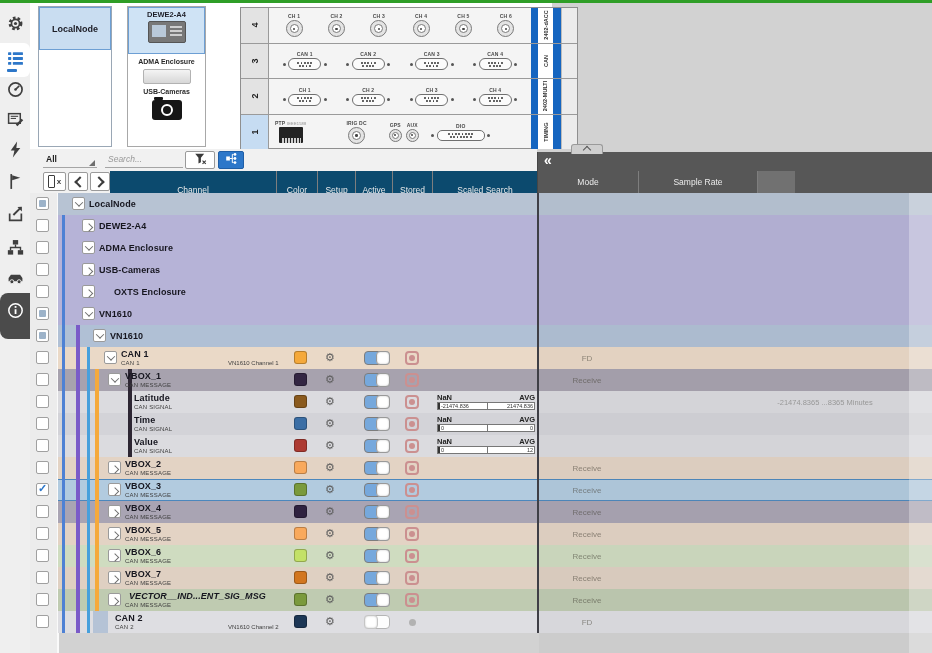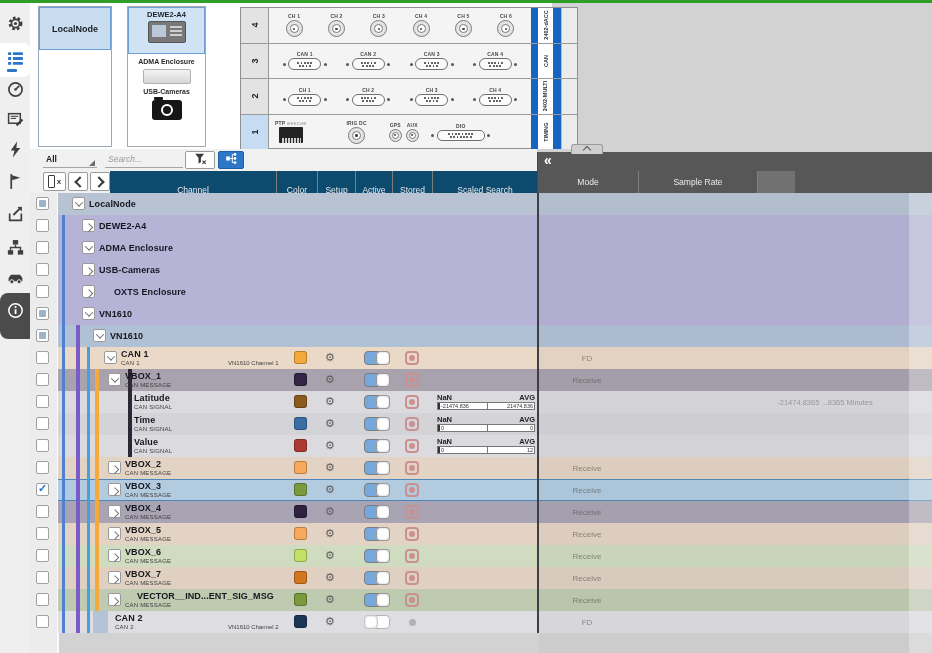--- a/index.html
+++ b/index.html
@@ -978,21 +978,21 @@
         <div class="bgL" style="background: rgb(191, 203, 177);"></div>
         <div class="bgR" style="background: rgb(191, 203, 177);"></div>
         <div class="guide" style="left: 32px; width: 3px; background: rgb(78, 129, 212);"></div>
         <div class="guide" style="left: 46px; width: 4px; background: rgb(122, 91, 200);"></div>
         <div class="guide" style="left: 57px; width: 3px; background: rgb(71, 160, 220);"></div>
         <div class="guide" style="left: 65px; width: 4px; background: rgb(245, 169, 59);"></div>
         <div class="ck"></div>
         <div class="ex closed" style="left: 78px;">
           <i></i>
         </div>
-        <div class="t1" style="left: 107px;">VECTOR__IND...ENT_SIG_MSG</div>
+        <div class="t1" style="left: 99px; font-style: italic;">VECTOR__IND...ENT_SIG_MSG</div>
         <div class="t2" style="left: 95px;">CAN MESSAGE</div>
         <div class="sw" style="background: rgb(122, 154, 60);"></div>
         <div class="gr">⚙</div>
         <div class="tog">
           <i></i>
         </div>
         <div class="st"></div>
         <div class="mode">Receive</div>
       </div>
       <div class="row">

